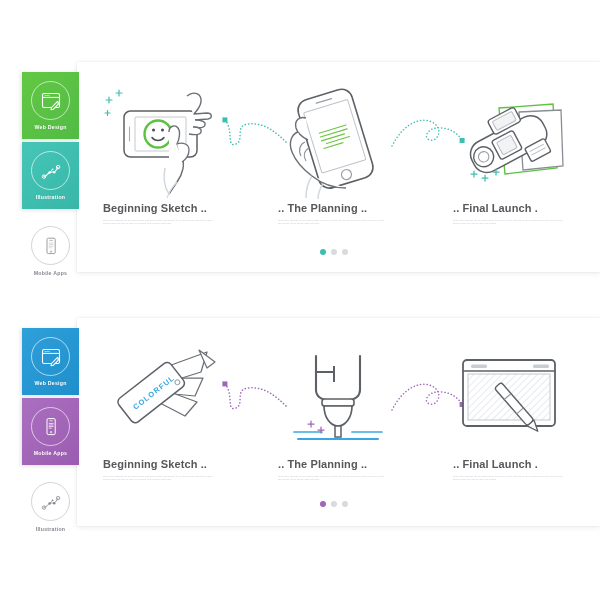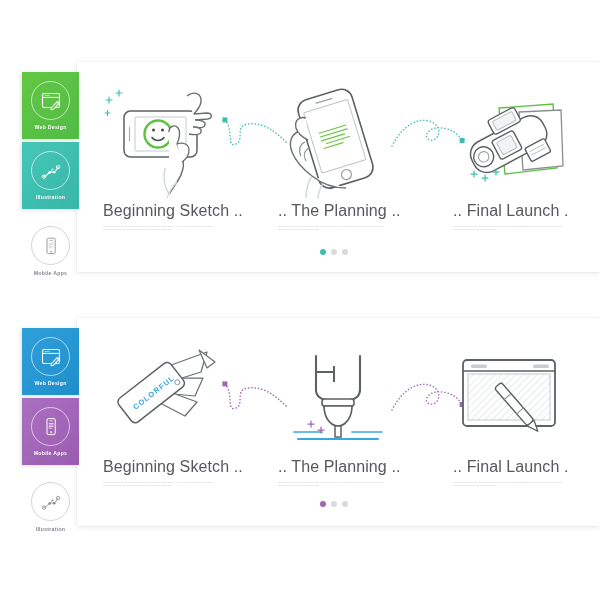--- a/index.html
+++ b/index.html
@@ -53,21 +53,21 @@
     margin-bottom:5px;background:#fff;
   }
   .plain-tab .tab-label{font-size:5.2px;letter-spacing:.25px;font-weight:bold;color:#85888e;}
 
   
   .cols{position:absolute;display:flex;}
   .col{position:relative;}
   .art{position:relative;height:120px;}
   .art svg{position:absolute;left:0;top:0;overflow:visible;}
   .head{
-    font-size:16px;color:#56585c;font-weight:normal;
+    font-size:11px;color:#56585c;font-weight:bold;
     letter-spacing:.1px;margin:0 0 5px 0;white-space:nowrap;
   }
   .body-text{
     font-size:1.9px;line-height:2.6px;color:#c3c6ca;
     width:110px;word-spacing:.4px;
   }
 
   .dots{position:absolute;display:flex;gap:5px;}
   .dot{width:6px;height:6px;border-radius:50%;background:#d8dade;}
 

